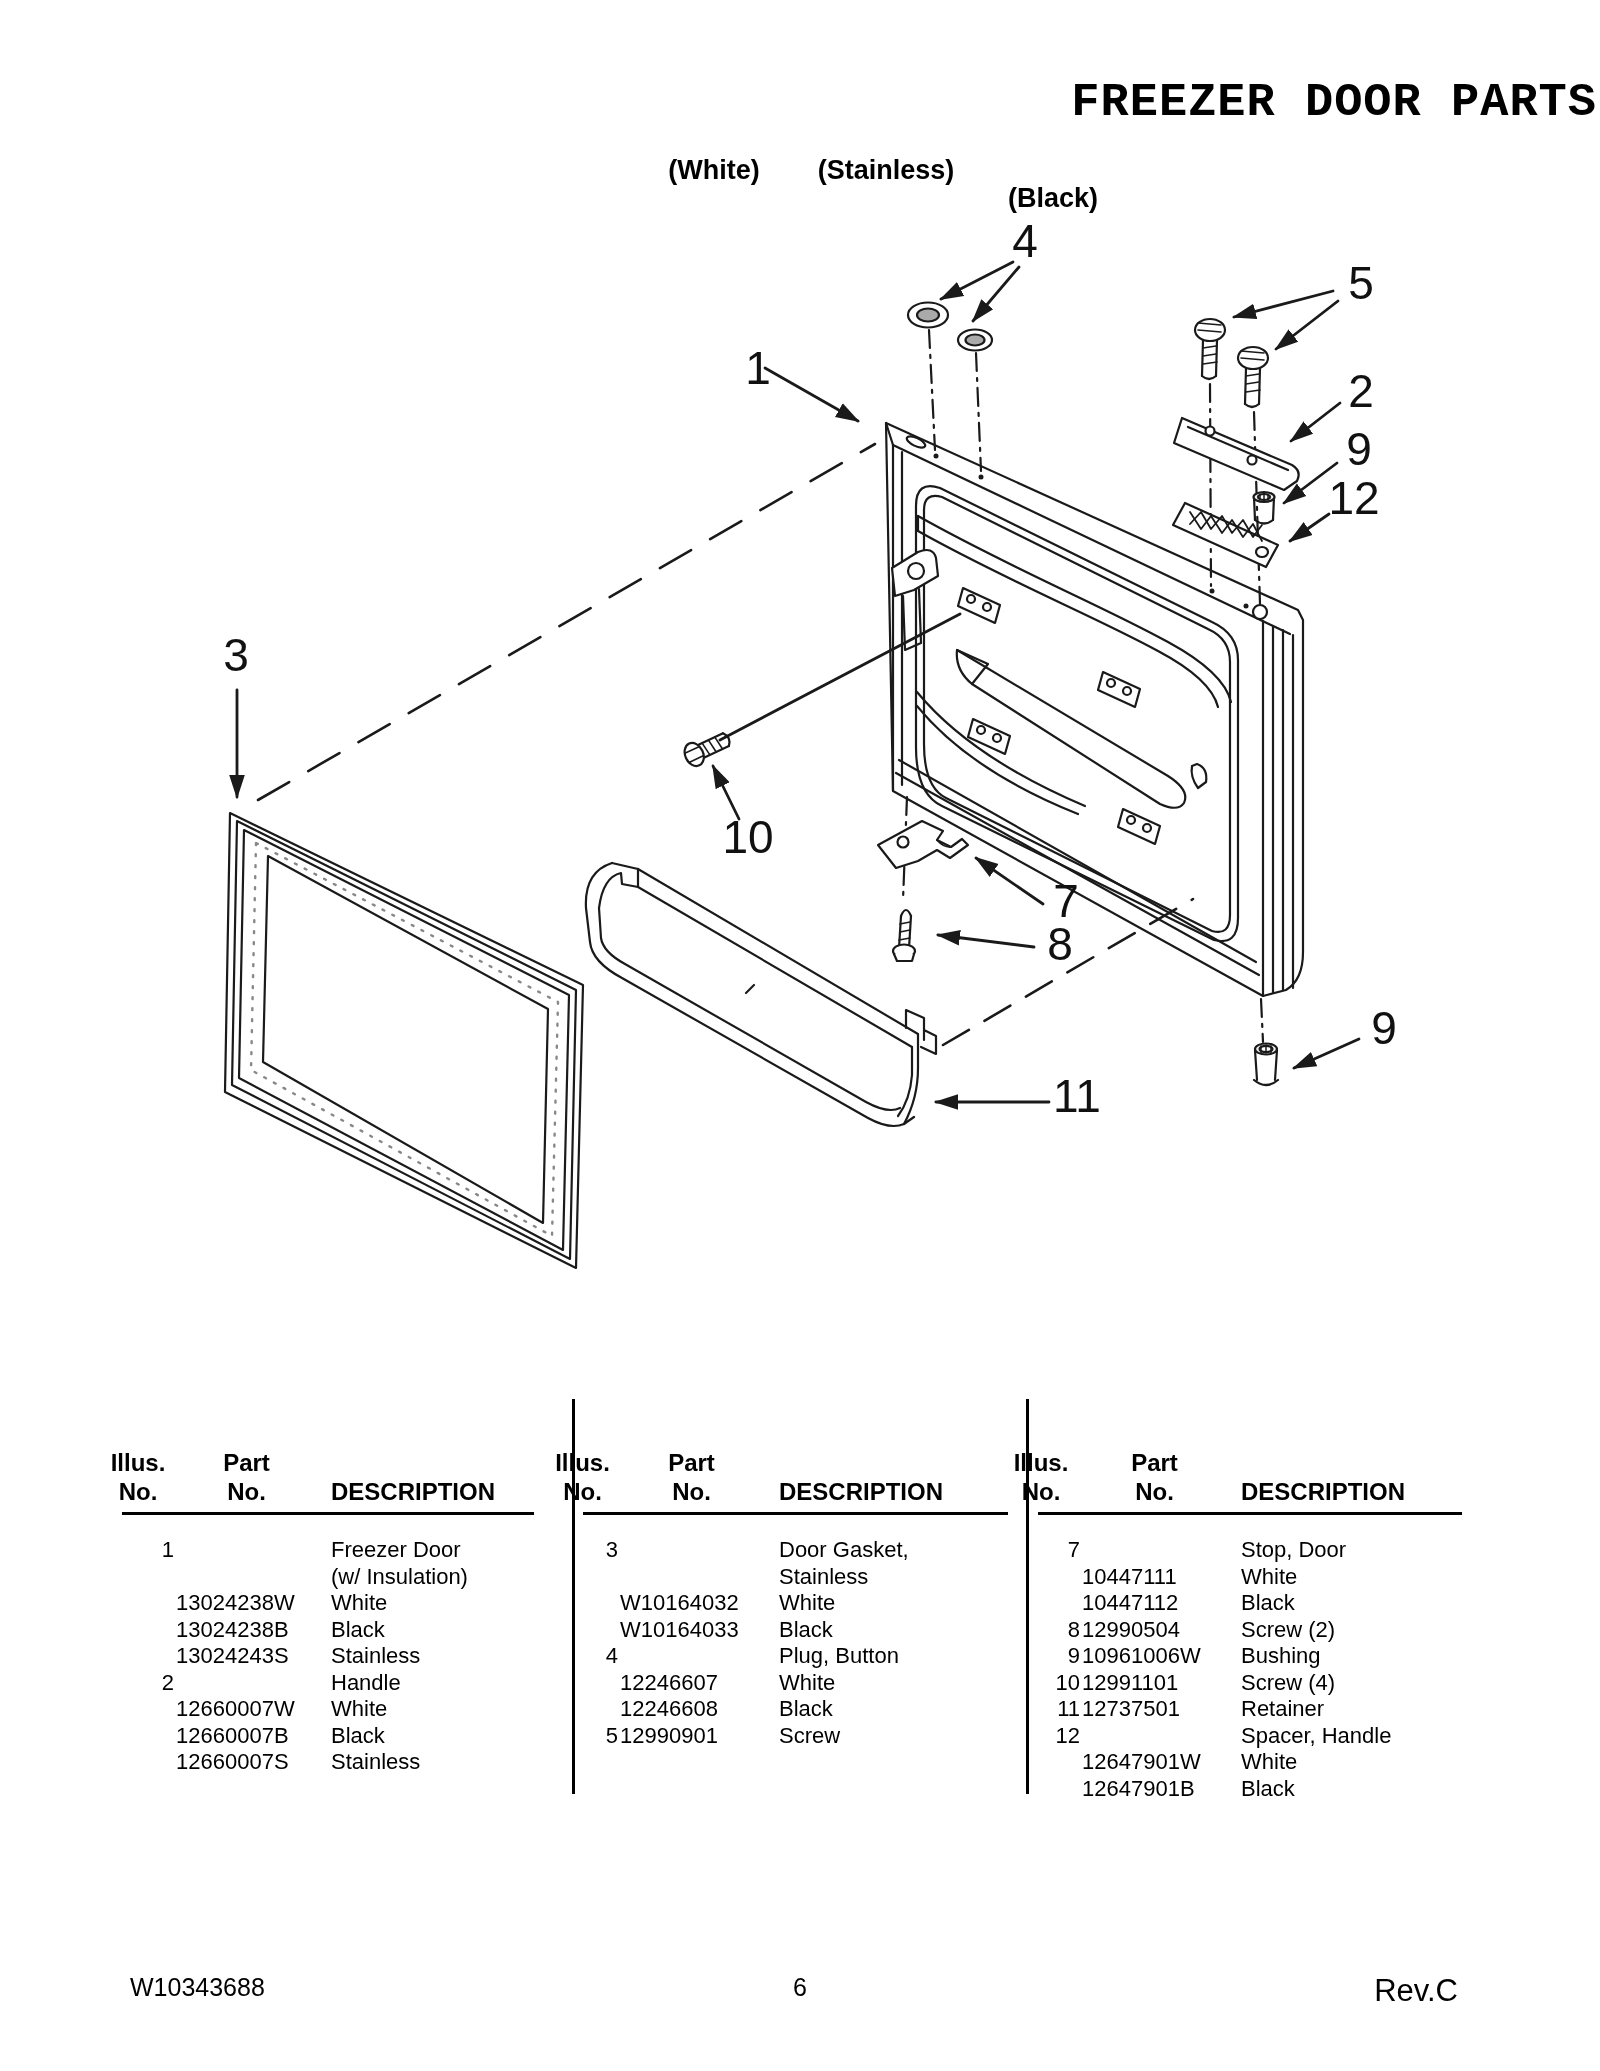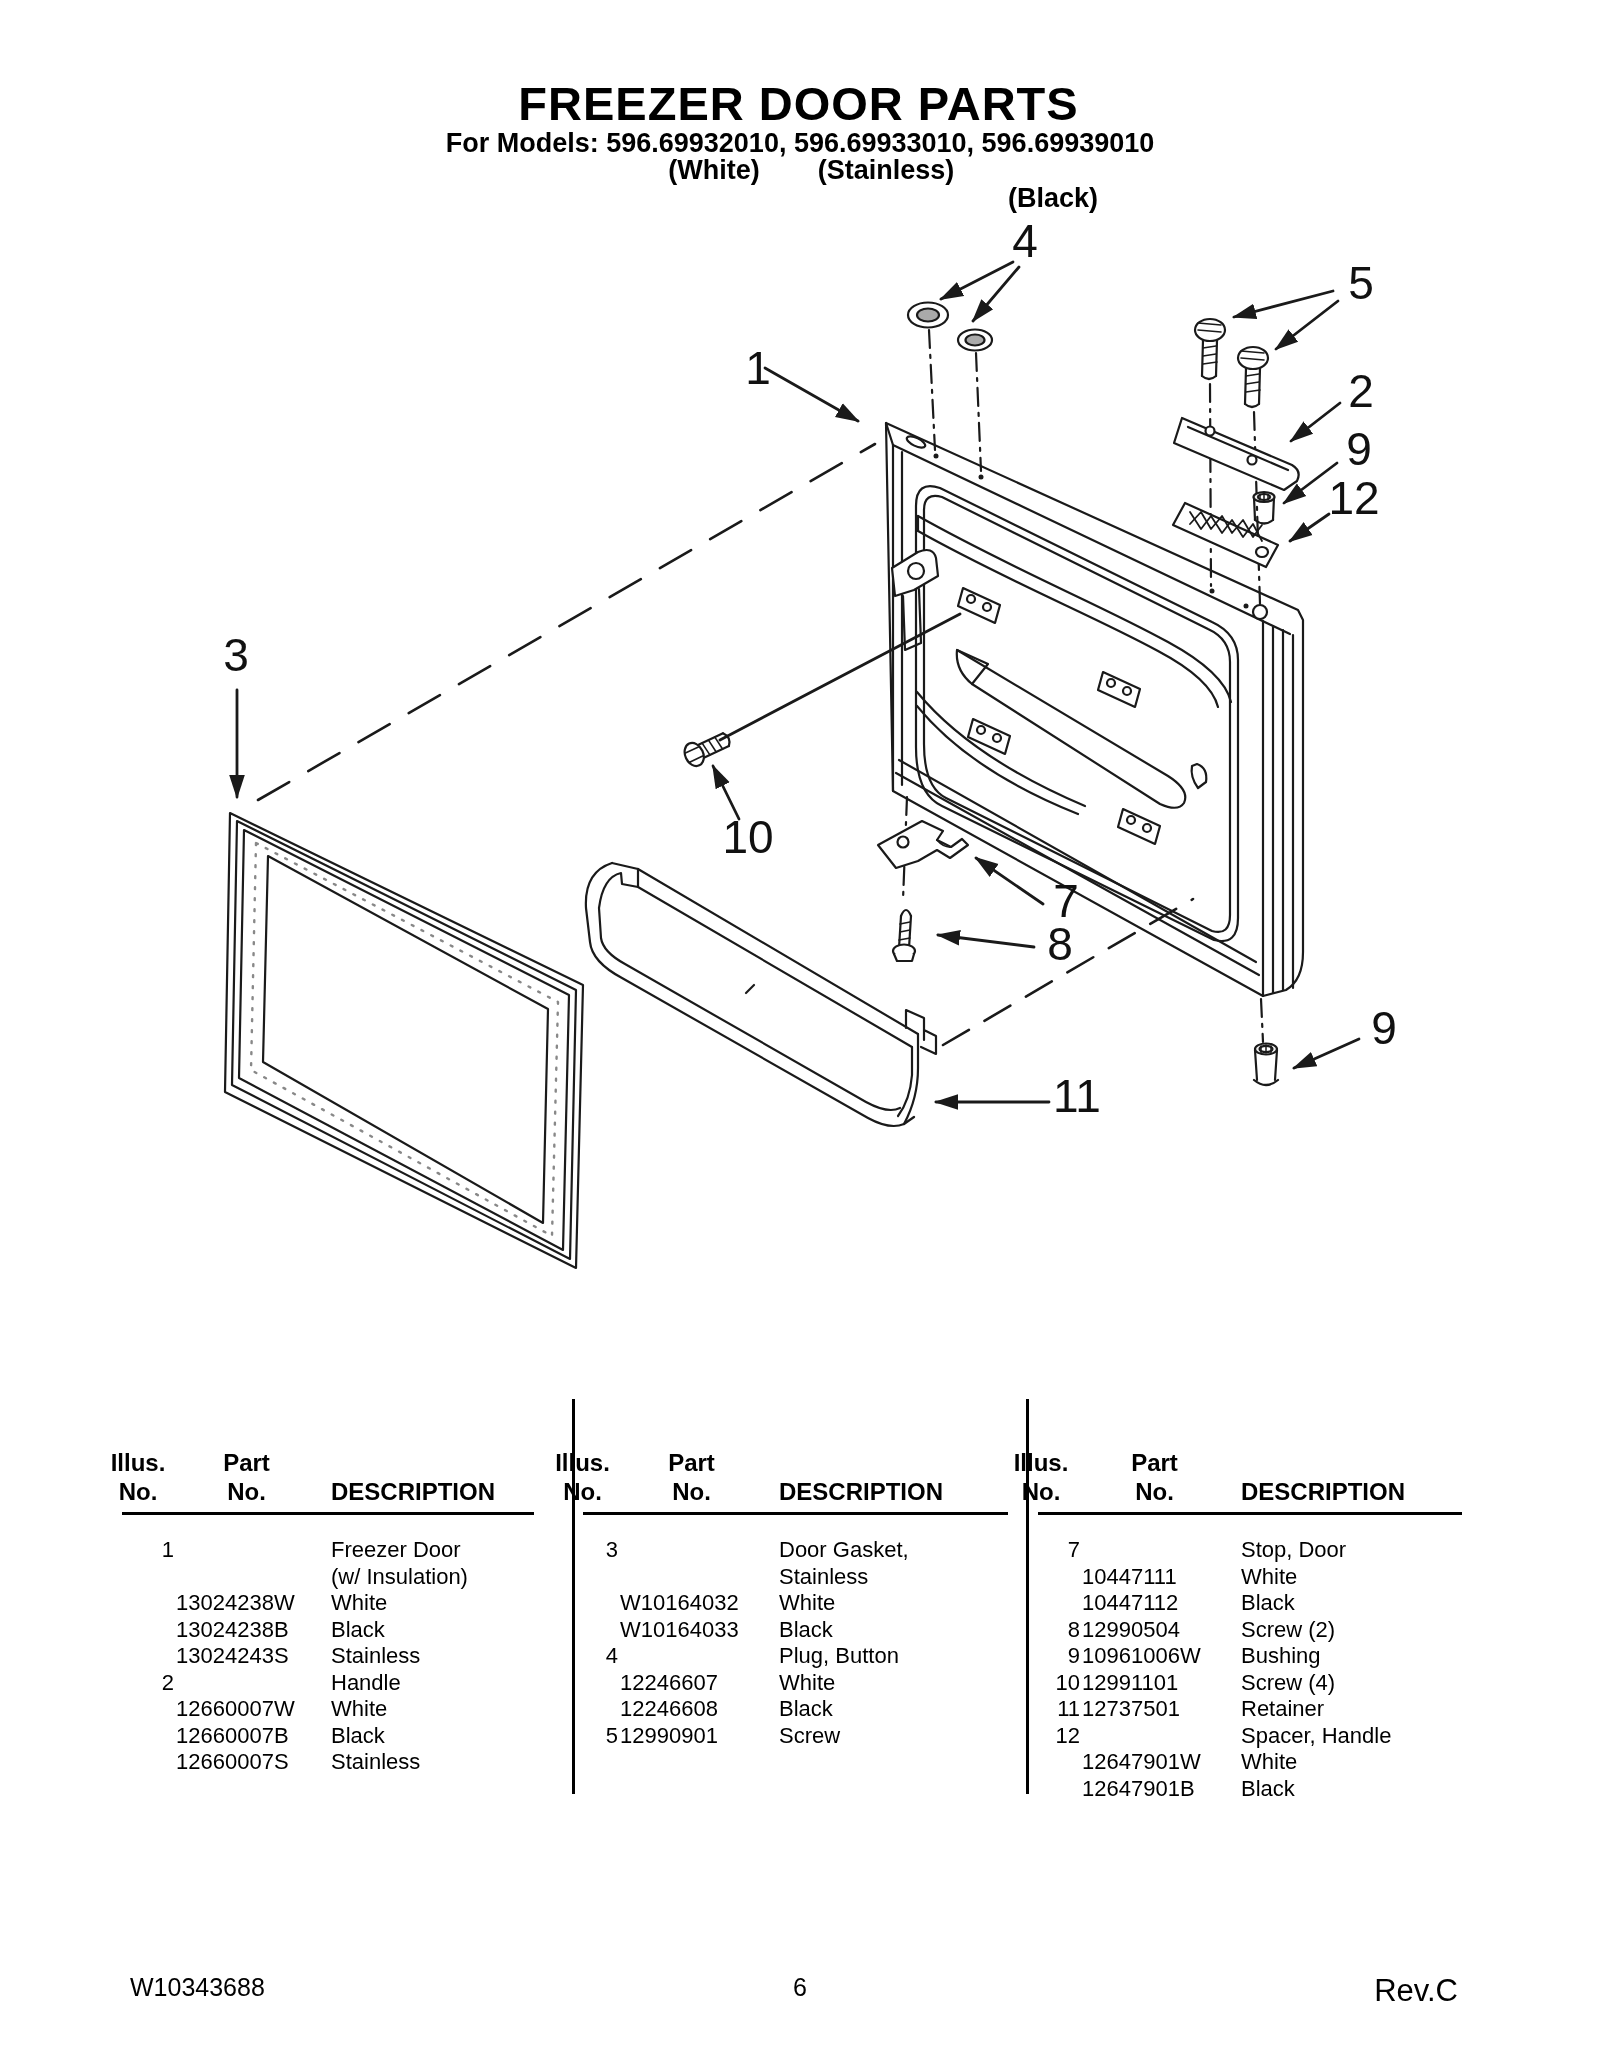--- a/index.html
+++ b/index.html
@@ -1,19 +1,19 @@
 <!DOCTYPE html>
 <html><head>
 <meta charset="utf-8">
 <style>
   html,body{margin:0;padding:0;background:#e8e8e8;}
   .page{position:relative;width:1600px;height:2071px;background:#ffffff;margin:0 auto;
         font-family:"Liberation Sans", sans-serif;color:#000;overflow:hidden;}
-  .title{position:absolute;top:76px;left:0;right:3px;text-align:center;
-         font-size:47px;font-weight:bold;letter-spacing:1px;}
+  .title{position:absolute;top:76px;left:0;right:3px;text-align:right;
+         font-size:47px;font-weight:bold;letter-spacing:1px;font-family:Liberation Mono, monospace;}
   .models{position:absolute;top:128px;left:0;right:0;text-align:center;
           font-size:27px;font-weight:bold;}
   .finish{position:absolute;top:155px;transform:translateX(-50%);
           font-size:27px;font-weight:bold;text-align:center;}
   .f-white{left:714px;} .f-stainless{left:886px;} .f-black{left:1053px;margin-top:28px;}
 
   svg.diagram{position:absolute;left:0;top:0;width:1600px;height:2071px;}
   svg.diagram path, svg.diagram line, svg.diagram ellipse, svg.diagram circle, svg.diagram polyline
     {vector-effect:none;}
   .callout{font-family:"Liberation Sans", sans-serif;font-size:46px;fill:#111;}
@@ -38,21 +38,20 @@
   .footer-left{position:absolute;left:130px;top:1973px;font-size:25px;}
   .footer-center{position:absolute;left:0;right:0;top:1973px;text-align:center;font-size:25px;}
   .footer-right{position:absolute;right:142px;top:1973px;font-size:31px;}
 </style>
 </head>
 <body>
 
 <div class="page">
 
   <div class="title">FREEZER DOOR PARTS</div>
-  <div class="models">For Models: 596.69932010, 596.69933010, 596.69939010</div>
   <span class="finish f-white">(White)</span>
   <span class="finish f-stainless">(Stainless)</span>
   <span class="finish f-black">(Black)</span>
 
   <svg class="diagram" viewBox="0 0 1600 2071" fill="none" stroke="#1a1a1a" stroke-width="2.2" stroke-linejoin="round" stroke-linecap="round">
     <defs>
       <marker id="ah" viewBox="0 0 12 9" refX="11" refY="4.5" markerWidth="24" markerHeight="18" markerUnits="userSpaceOnUse" orient="auto">
         <path d="M0,0.6 L12,4.5 L0,8.4 Z" fill="#1a1a1a" stroke="none"></path>
       </marker>
     </defs>

